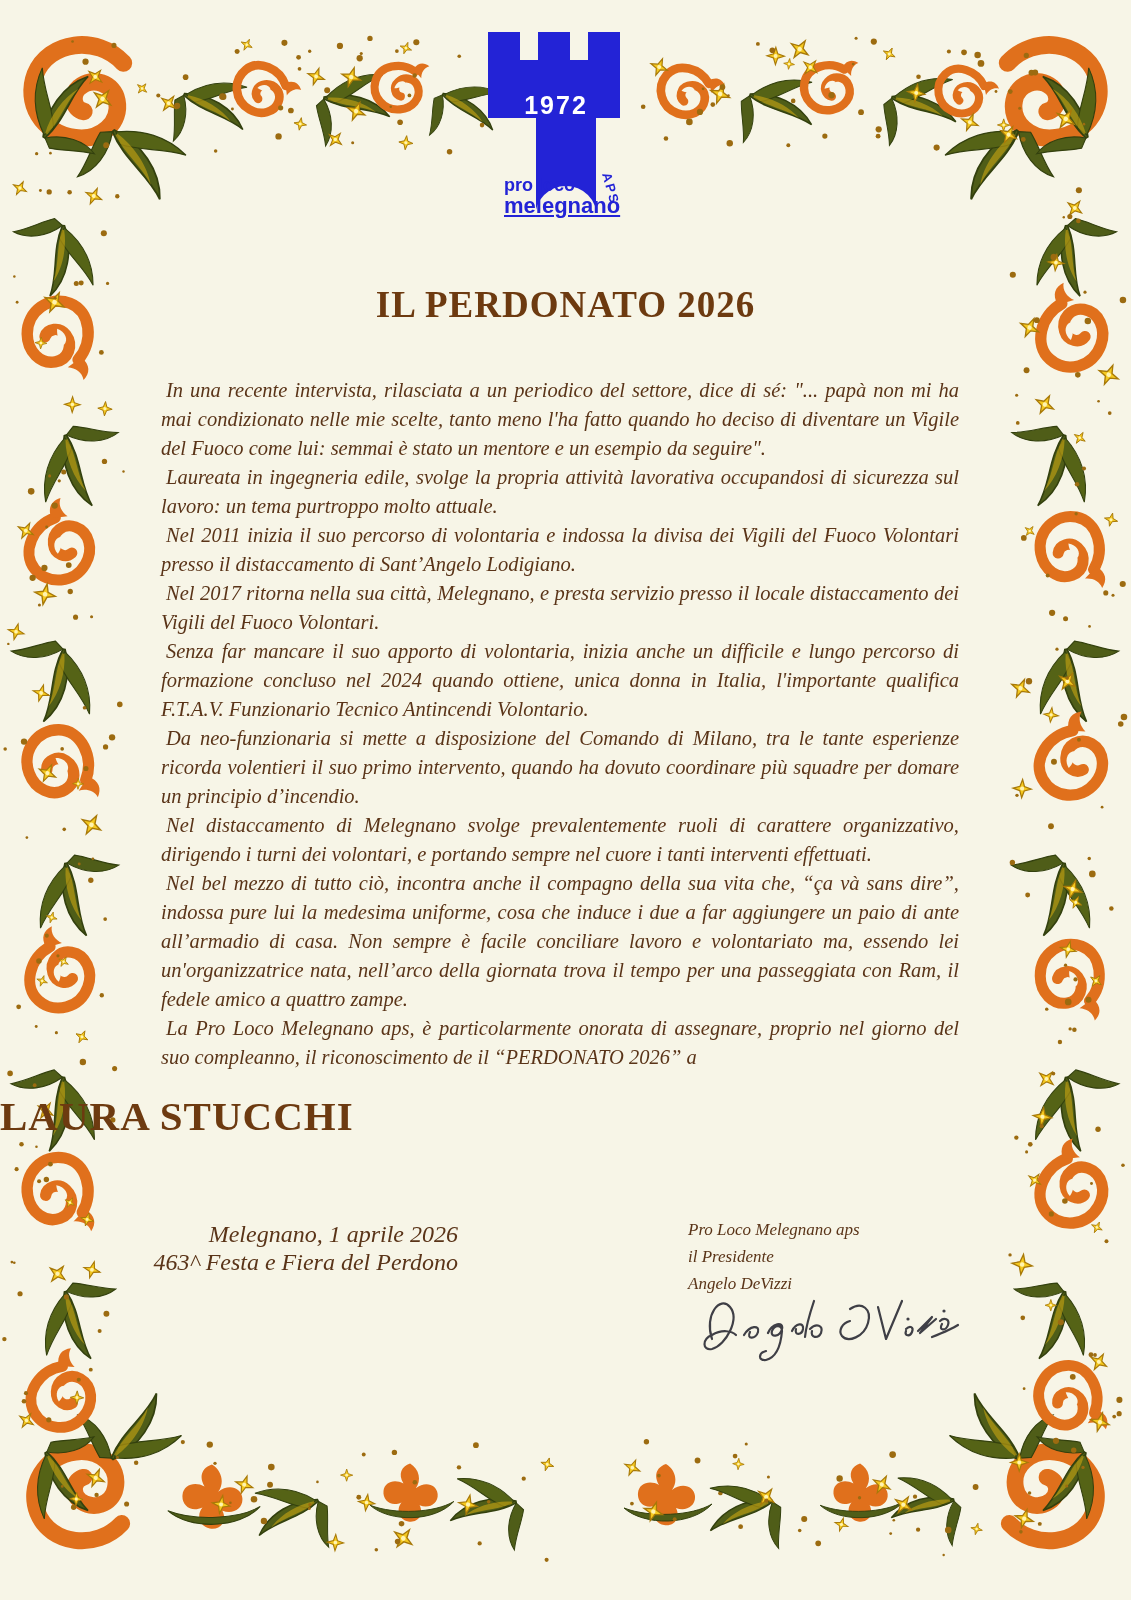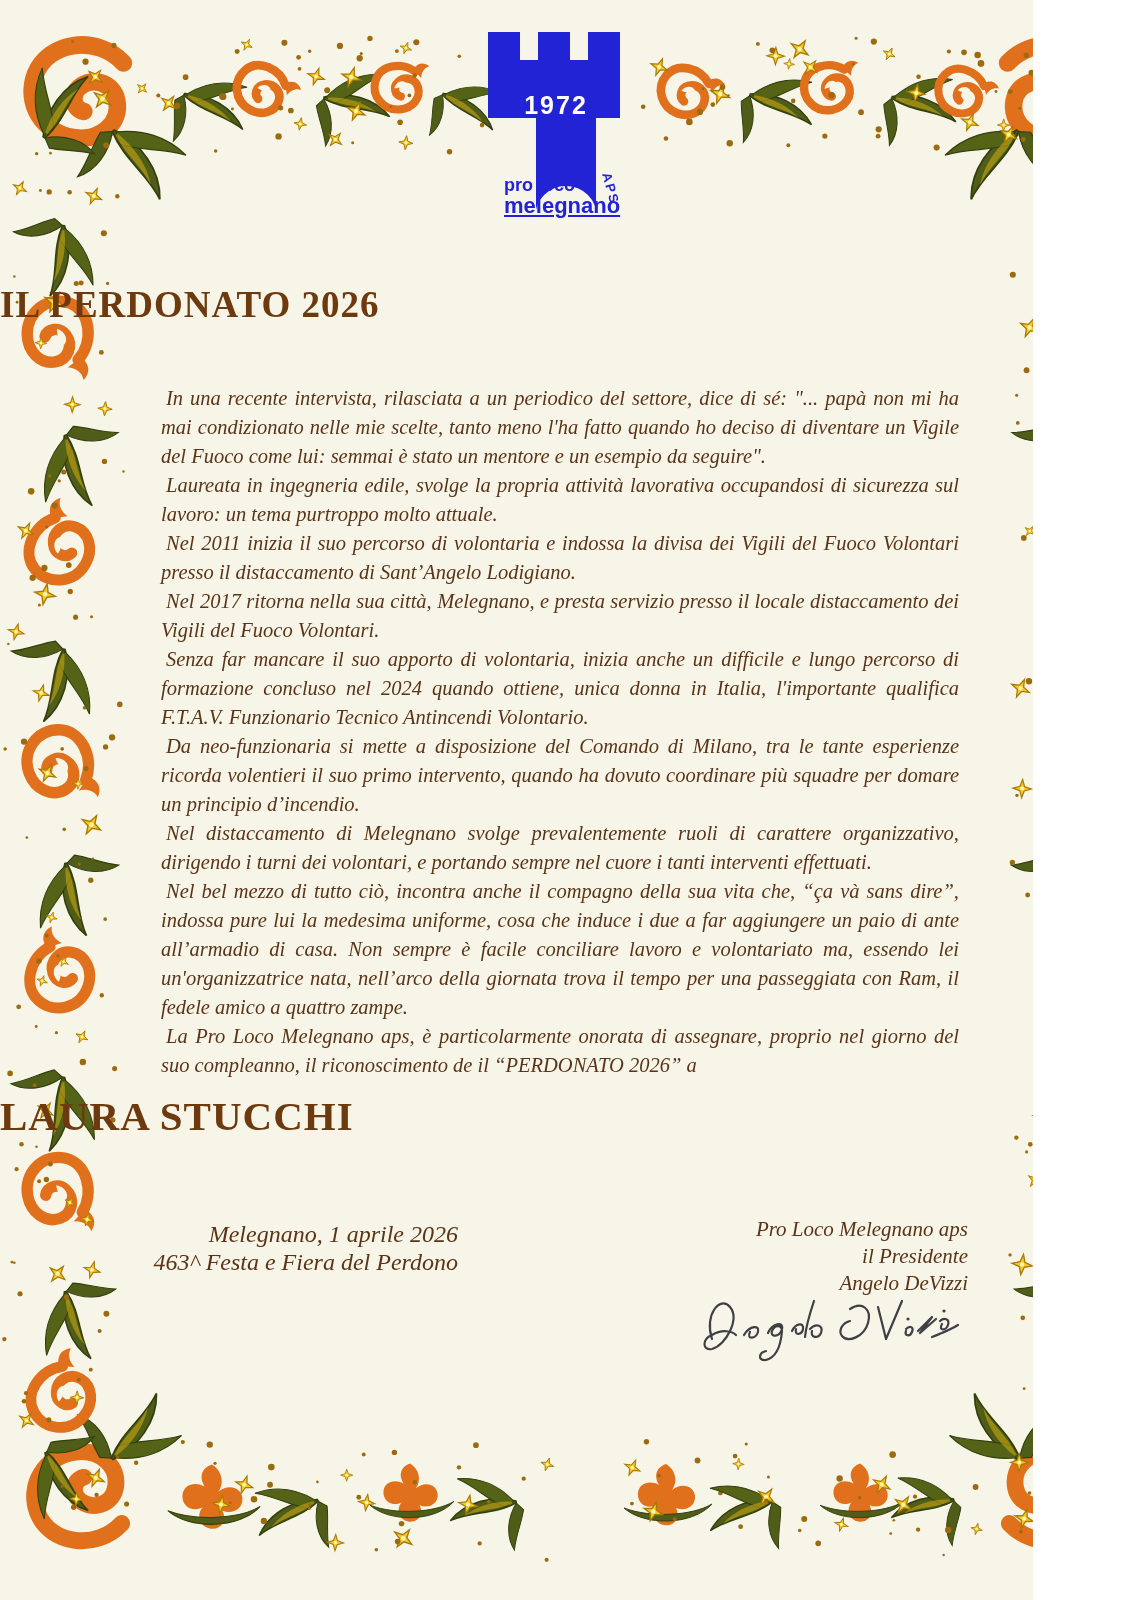--- a/index.html
+++ b/index.html
@@ -1,59 +1,59 @@
 <!DOCTYPE html>
 <html><head>
 <meta charset="utf-8">
 <style>
   html,body{margin:0;padding:0;background:#ffffff;}
   .page{
     position:relative;
-    width:1033px;height:1600px;
+    width:1131px;height:1600px;
     background:#f7f5e7;
     overflow:hidden;
     font-family:"Liberation Serif","DejaVu Serif",serif;
   }
   .border-layer{position:absolute;left:0;top:0;width:1131px;height:1600px;pointer-events:none;}
   .logo{position:absolute;left:478px;top:26px;width:180px;height:200px;}
   .logo-svg{position:absolute;left:0;top:0;}
   .logo-words{
     position:absolute;left:26px;top:150px;
     font-family:"Liberation Sans","DejaVu Sans",sans-serif;
     font-weight:bold;color:#2323d6;line-height:1.0;letter-spacing:0px;
   }
   .logo-words .l1{font-size:18px;}
   .logo-words .l2{font-size:22px;margin-top:1px;text-decoration:underline;}
   .doc-title{
     position:absolute;left:0;top:283px;width:1131px;
-    text-align:left;font-weight:bold;font-size:37px;color:#6d3a10;
+    text-align:center;font-weight:bold;font-size:37px;color:#6d3a10;
     letter-spacing:1px;
   }
   .content{
     position:absolute;left:161px;top:368px;width:798px;
     color:#5a3418;
   }
   .content p{
     margin:0;text-align:justify;text-indent:5px;
     font-style:italic;font-size:20.5px;line-height:29px;
   }
   .content .group{}
-  .content .group:first-child{margin-top:16px;}
+  .content .group:first-child{margin-top:8px;}
   .recipient{
     position:absolute;left:0;top:1092px;width:1131px;
     text-align:left;font-weight:bold;font-size:41px;color:#6d3a10;
     letter-spacing:1px;
   }
   .footer-left{
     position:absolute;left:148px;top:1220px;width:310px;
     text-align:right;font-style:italic;font-size:24px;line-height:28px;color:#5a3418;
   }
   .footer-right{
     position:absolute;left:688px;top:1216px;width:280px;
-    text-align:right;font-style:italic;font-size:21px;line-height:27px;color:#5a3418;
+    text-align:left;font-style:italic;font-size:17px;line-height:27px;color:#5a3418;
   }
   .signature{position:absolute;left:692px;top:1283px;width:270px;height:92px;}
 </style>
 </head>
 <body>
 
 <div class="page">
 
   <svg id="border-svg" class="border-layer" viewBox="0 0 1131 1600" xmlns="http://www.w3.org/2000/svg">
     <defs>

